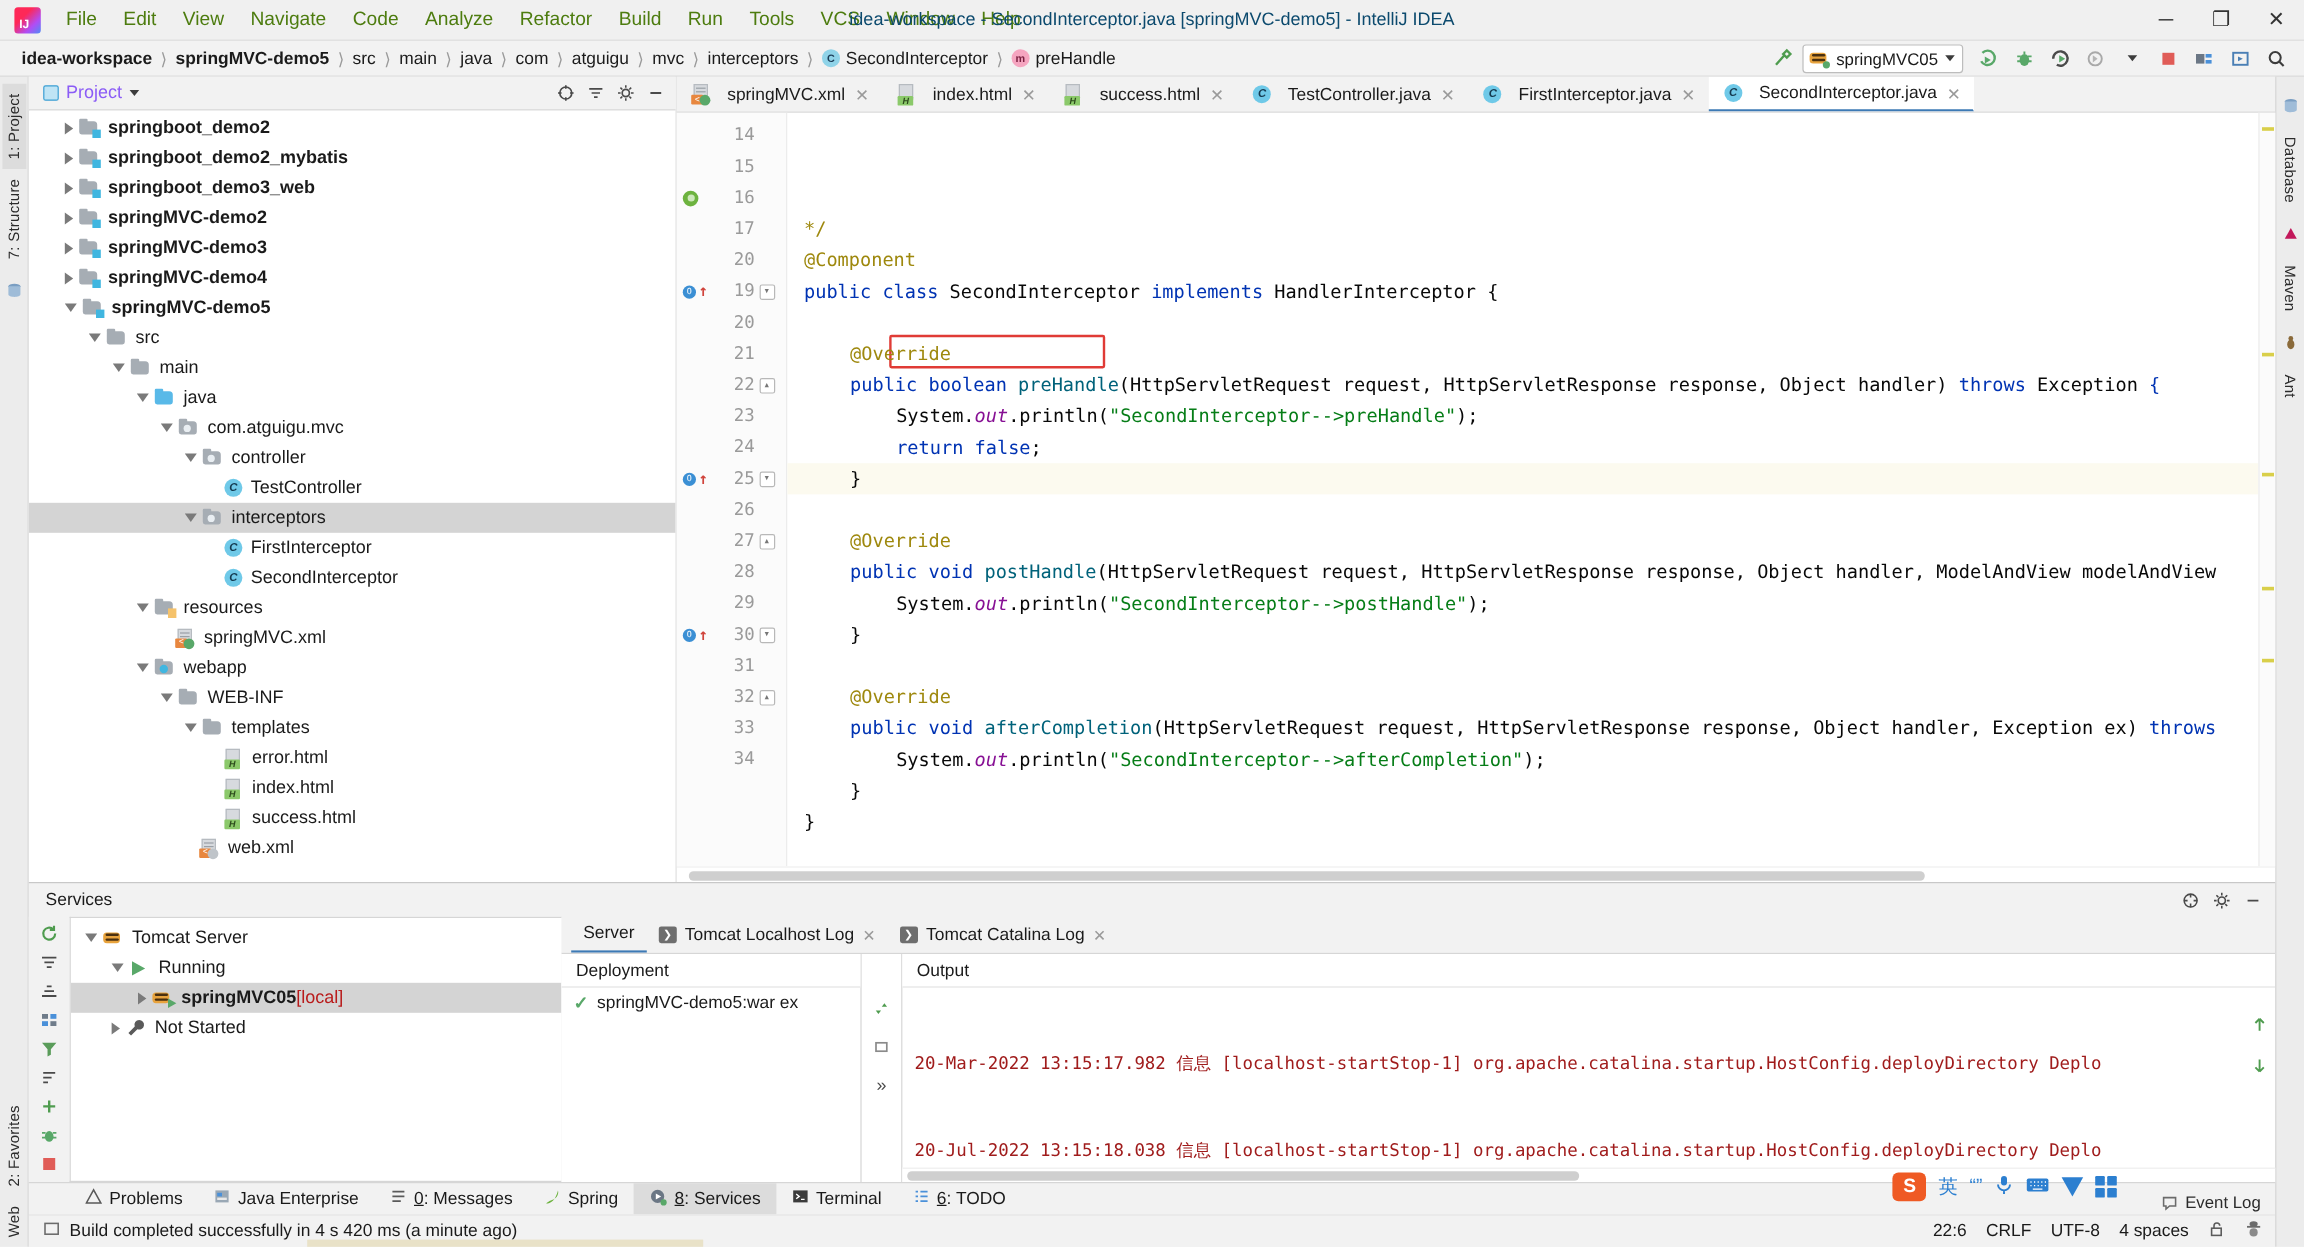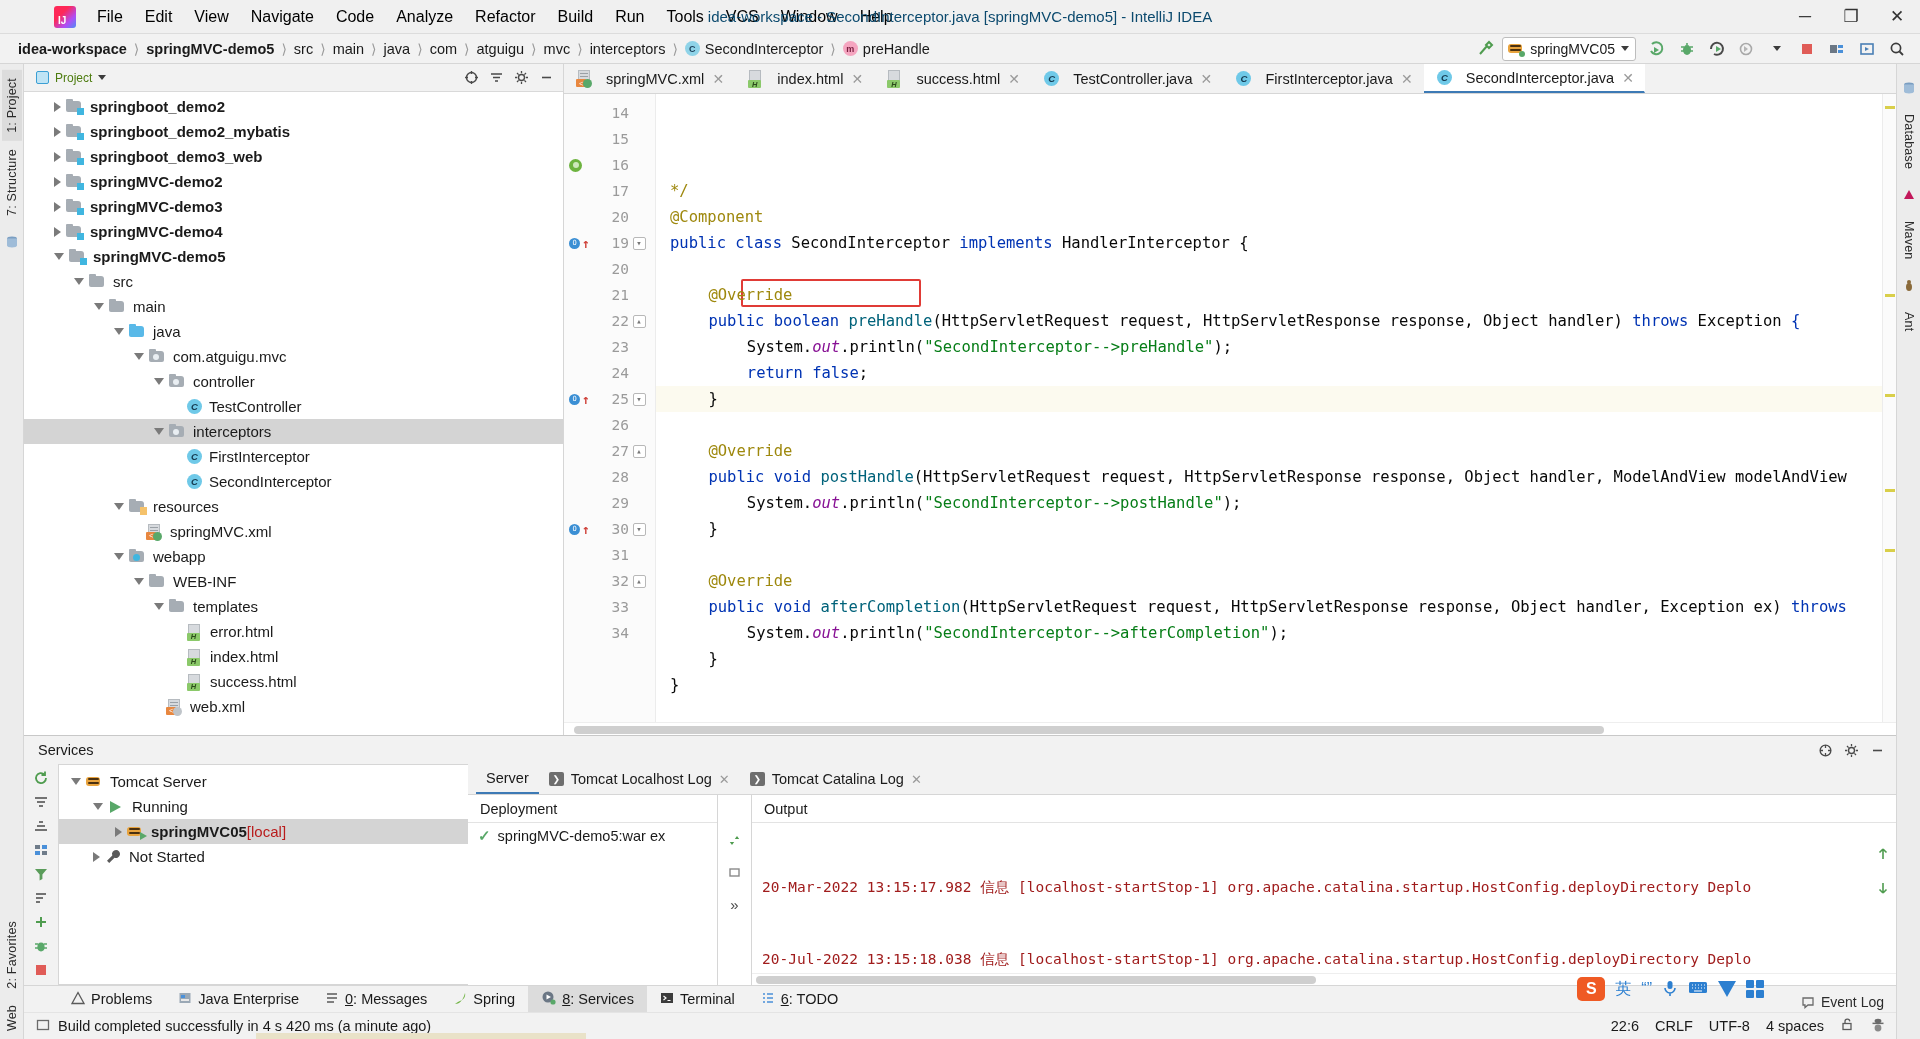--- a/index.html
+++ b/index.html
@@ -8,29 +8,29 @@
     font-family:"Liberation Sans", sans-serif;
     font-size:15px; color:#1a1a1a;
     background:#f2f2f2;
     -webkit-font-smoothing:antialiased;
   }
   .ide { width:1920px; height:1039px; display:flex; flex-direction:column; background:#f2f2f2; }
 
   
   .titlebar {
     height:34px; background:#f0f0f0; display:flex; align-items:center;
-    border-bottom:1px solid #dcdcdc; position:relative; flex:0 0 34px;padding-left:42px;
+    border-bottom:1px solid #dcdcdc; position:relative; flex:0 0 34px;
   }
   .app-logo { width:22px; height:22px; margin:0 10px 0 12px; position:relative; flex:0 0 auto;}
   .app-logo .sq { position:absolute; inset:0; border-radius:3px;
      background:linear-gradient(135deg,#fe2857 0%,#fe2857 35%,#b14df5 70%,#4e8df5 100%); }
   .app-logo .ij { position:absolute; left:4px; bottom:2px; color:#fff; font-size:10px; font-weight:bold; font-family:"Liberation Sans",sans-serif;}
   .menubar { display:flex; align-items:center; gap:0; }
   .menubar .mi {
-    padding:4px 11px; font-size:16px; color:#000000; cursor:default; line-height:1.2;text-align:right;
+    padding:4px 11px; font-size:16px; color:#4d7c0f; cursor:default; line-height:1.2;text-align:right;
   }
   .win-title {
     position:absolute; left:0; right:0; text-align:center; font-size:15px; color:#0c4a6e;
     pointer-events:none;
   }
   .win-ctrls { margin-left:auto; display:flex; align-items:stretch; height:34px; z-index:2;}
   .win-ctrls div { width:46px; display:flex; align-items:center; justify-content:center; font-size:17px; color:#333;}
 
   
   .navbar {
@@ -78,21 +78,21 @@
 
   .center-col { flex:1 1 auto; display:flex; flex-direction:column; min-width:0; }
   .upper { flex:1 1 auto; display:flex; min-height:0; }
 
   
   .project-pane { width:540px; background:#fff; border-right:1px solid #d6d6d6; display:flex; flex-direction:column; flex:0 0 540px; }
   .pp-header {
     height:28px; background:#f2f2f2; display:flex; align-items:center; padding:0 6px 0 12px;
     border-bottom:1px solid #d9d9d9; flex:0 0 28px; gap:6px;
   }
-  .pp-title { font-size:12px; color:#4d7c0f; }
+  .pp-title { font-size:15px; color:#8b5cf6; }
   .pp-sq { width:13px;height:13px;border:1.6px solid #3b9fd4;background:#bfe4f5;border-radius:2px; flex:0 0 auto;}
   .pp-header .sp { margin-left:auto; display:flex; align-items:center; gap:3px;}
   .pp-ico { width:22px;height:22px;display:flex;align-items:center;justify-content:center;color:#4a4a4a;}
   .tree { flex:1 1 auto; overflow:hidden; padding-top:2px; font-size:15px; position:relative;}
   .trow { height:25px; display:flex; align-items:center; white-space:nowrap; cursor:default; }
   .trow.sel { background:#d4d4d4; }
   .tw { width:0;height:0; margin-right:5px; flex:0 0 auto;}
   .tw.closed { border-top:5px solid transparent;border-bottom:5px solid transparent;border-left:7px solid #7a7a7a; }
   .tw.open   { border-left:5px solid transparent;border-right:5px solid transparent;border-top:7px solid #7a7a7a; }
   .tw.none   { width:7px; border:none; }

